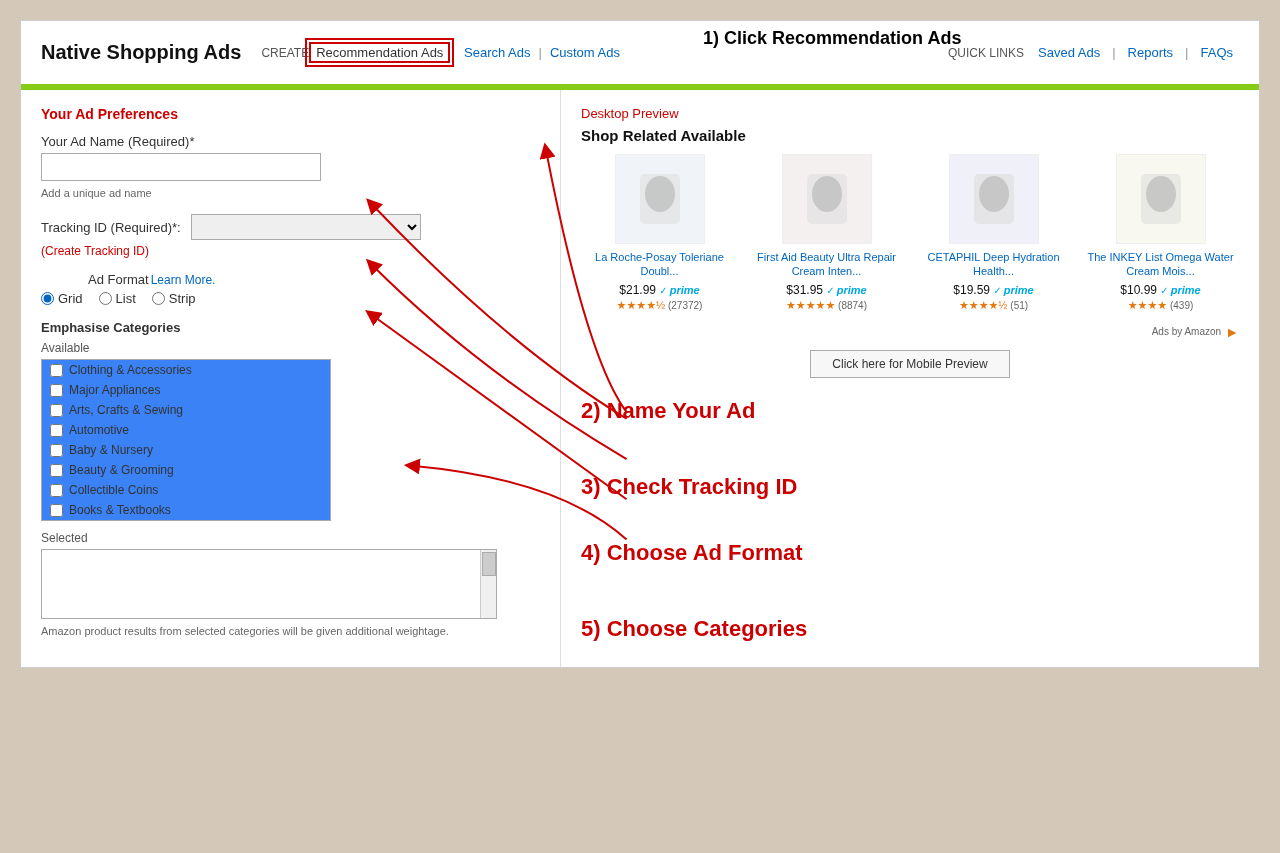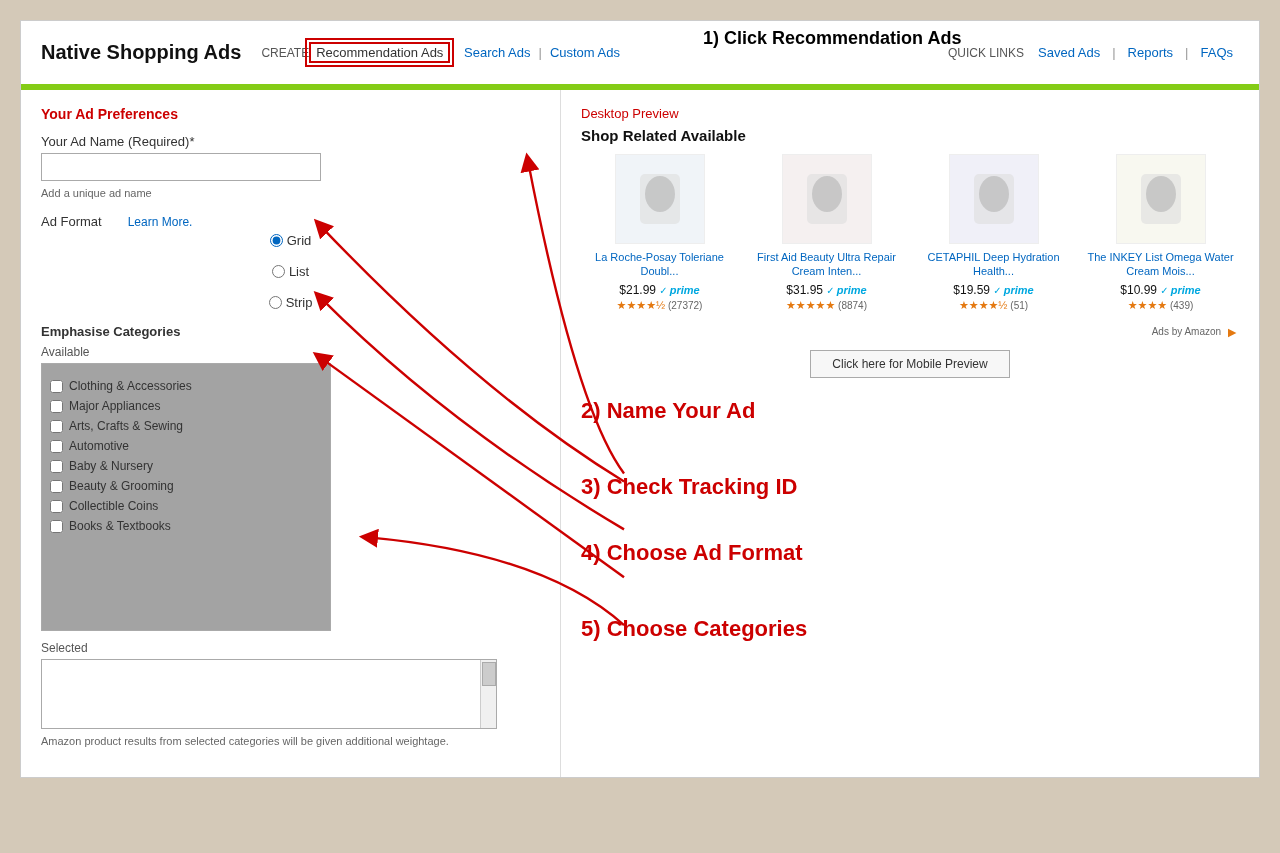--- a/index.html
+++ b/index.html
@@ -125,33 +125,33 @@
       color: #c00;
       font-size: 12px;
       cursor: pointer;
       text-decoration: none;
       display: block;
       margin-top: 4px;
     }
     .ad-format-row {
       display: flex;
       align-items: center;
-      gap: 26px;
+      gap: 2px;
       margin-bottom: 4px;
+      margin-left: 47px;
     }
     .learn-more {
       color: #0066c0;
       font-size: 12px;
       cursor: pointer;
     }
     .radio-group {
       display: flex;
       align-items: center;
       gap: 16px;
-      flex-direction: column;
     }
     .radio-label {
       display: flex;
       align-items: center;
       gap: 4px;
       font-size: 13px;
       cursor: pointer;
     }
     .radio-label input { accent-color: #0066c0; }
     .emphasise-title {
@@ -160,25 +160,25 @@
       color: #333;
       margin-bottom: 6px;
     }
     .available-label {
       font-size: 12px;
       color: #555;
       margin-bottom: 4px;
     }
     .category-listbox {
       width: 290px;
-      height: 268px;
+      height: 162px;
       border: 1px solid #aaa;
       overflow-y: scroll;
-      padding: 12px 0;
-      background: #a3a3a3;
+      padding: 0 0;
+      background: #3b82f6;
       position: relative;
     }
     .category-item {
       display: flex;
       align-items: center;
       padding: 3px 8px;
       font-size: 12px;
       gap: 6px;
     }
     .category-item input[type="checkbox"] {
@@ -365,20 +365,29 @@
 
     <div class="left-panel">
       <div class="section-title">Your Ad Preferences</div>
 
       <div class="form-group">
         <label class="form-label">Your Ad Name (Required)*</label>
         <input type="text" class="form-input" style="">
         <span class="form-hint">Add a unique ad name</span>
       </div>
 
+      <div class="form-group">
+        <div class="tracking-row">
+          <label class="form-label" style="margin-bottom:0">Tracking ID (Required)*:</label>
+          <select class="tracking-select">
+            <option></option>
+          </select>
+        </div>
+        <a class="create-link">(Create Tracking ID)</a>
+      </div>
 
       <div class="form-group">
         <div class="ad-format-row">
           <span class="form-label" style="margin-bottom:0">Ad Format</span>
           <span class="learn-more">Learn More.</span>
         </div>
         <div class="radio-group">
           <label class="radio-label">
             <input type="radio" name="adformat" checked="" style="">
             <span>Grid</span>

